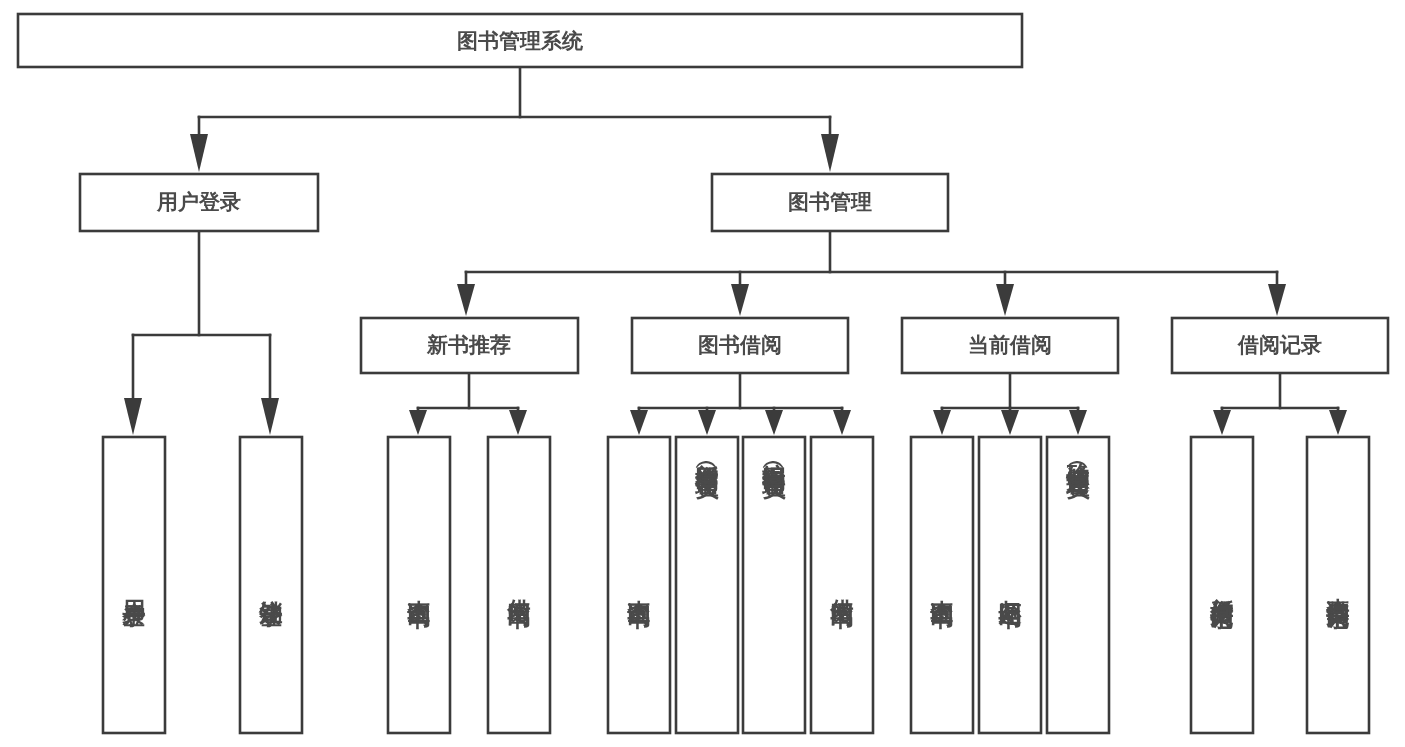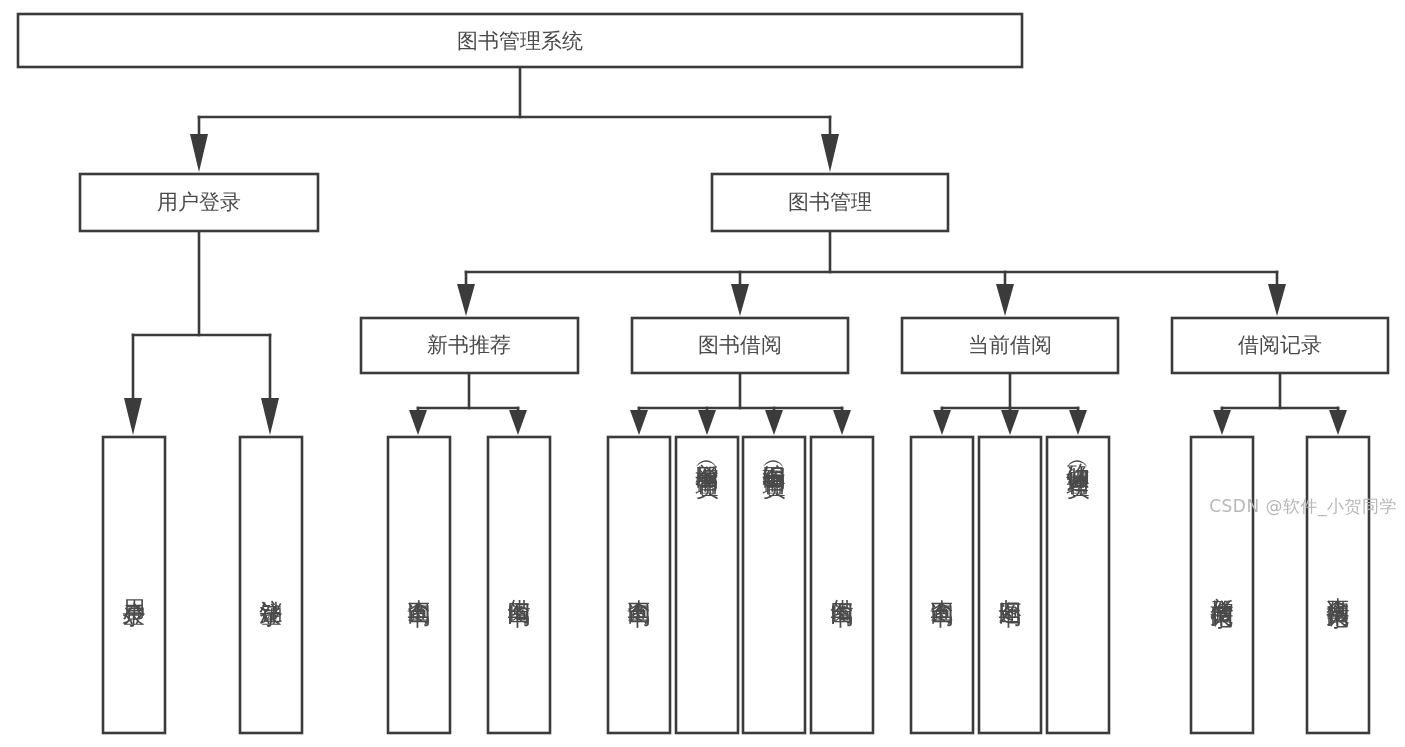--- a/index.html
+++ b/index.html
@@ -11,20 +11,21 @@
     width: 1405px;
     height: 747px;
     overflow: hidden;
     font-family: "DejaVu Sans", "Liberation Sans", sans-serif;
   }
   #diagram-root {
     position: relative;
     width: 1405px;
     height: 524px;
     background: #ffffff;
+    font-weight: bold;
   }
   svg#diagram-svg {
     position: absolute;
     left: 0;
     top: 0;
     width: 1405px;
     height: 747px;
   }
   .node-box {
     fill: #ffffff;
@@ -227,14 +228,13 @@
     <span class="leaf-label">确认归还（管理员）</span>
   </div>
 
   <div class="leaf-label-wrap" style="left:1191px; top:437px; width:62px; height:296px;">
     <span class="leaf-label">新增借阅记录</span>
   </div>
   <div class="leaf-label-wrap" style="left:1307px; top:437px; width:62px; height:296px;">
     <span class="leaf-label">查询借阅记录</span>
   </div>
 
-  <div class="watermark">CSDN @软件_小贺同学</div>
 </div>
 
 </body></html>

